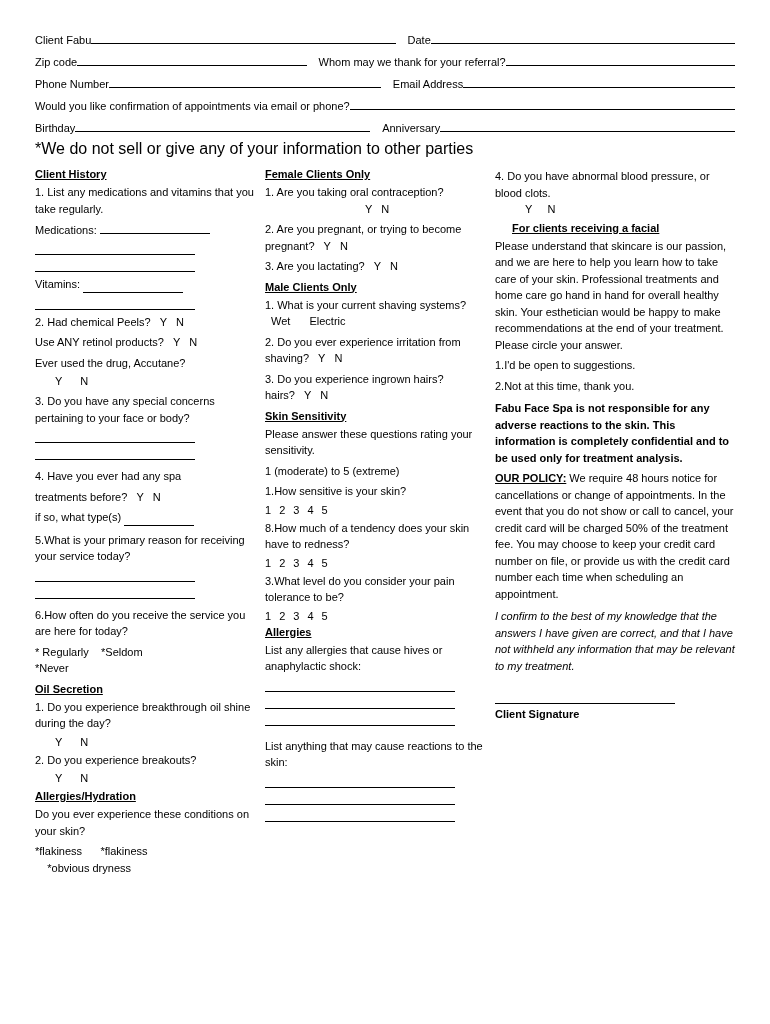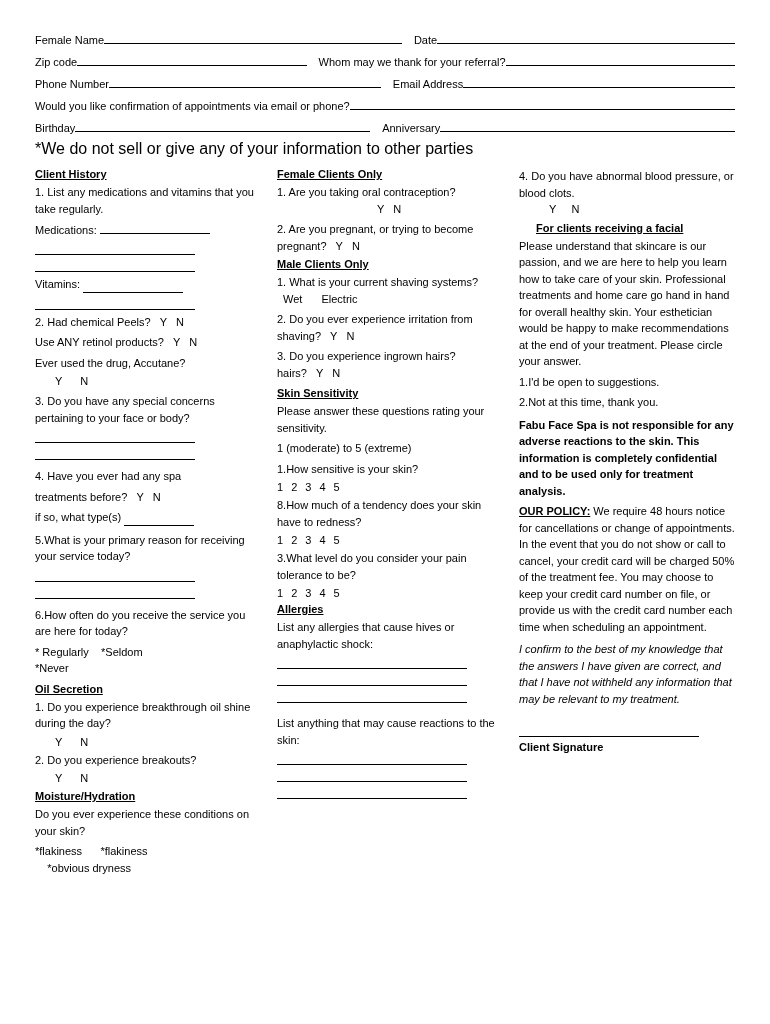--- a/index.html
+++ b/index.html
@@ -31,21 +31,21 @@
       height: 14px;
     }
     .gap { width: 12px; display: inline-block; }
     .privacy-note {
       font-size: 16px;
       margin-bottom: 10px;
     }
     
     .main-content {
       display: flex;
-      gap: 12px;
+      gap: 0;
     }
     .col-left {
       width: 230px;
       padding-right: 10px;
     }
     .col-mid {
       width: 230px;
       padding-right: 10px;
     }
     .col-right {
@@ -111,21 +111,21 @@
       height: 20px;
       margin-bottom: 2px;
     }
   </style>
 </head>
 <body>
 
 <div class="top-section">
 
   <div class="top-row mb6">
-    <span class="label">Female Name</span>
+    <span class="label">Client Fabu</span>
     <div class="underline-field" style="width:220px;"></div>
     <span class="gap"></span>
     <span class="label">Date</span>
     <div class="underline-field"></div>
   </div>
 
   <div class="top-row mb6">
     <span class="label">Zip code</span>
     <div class="underline-field" style="width:120px;"></div>
     <span class="gap"></span>
@@ -220,41 +220,45 @@
     <div class="yn-row mb4">
       <span>Y</span>
         <span>N</span>
     </div>
     <div class="section-text mb2">2. Do you experience breakouts?</div>
     <div class="yn-row mb6">
       <span>Y</span>
         <span>N</span>
     </div>
 
-    <div class="section-title">Moisture/Hydration</div>
+    <div class="section-title">Allergies/Hydration</div>
     <div class="section-text mb4">Do you ever experience these conditions  on your skin?</div>
     <div class="section-text">
       <span>*flakiness</span>
       &nbsp;&nbsp;&nbsp;&nbsp;
       <span>*flakiness</span>
       <br>
       &nbsp;&nbsp;&nbsp;&nbsp;<span>*obvious dryness</span>
     </div>
   </div>
 
   <div class="col-mid">
 
     <div class="section-title">Female Clients Only</div>
     <div class="section-text mb2">
       <span>1. Are you taking oral contraception?</span>
       <br>
       <span style="margin-left: 100px;">Y &nbsp; N</span>
     </div>
     <div class="section-text mb2">
       <span>2. Are you pregnant, or trying to become  pregnant?</span>
+      <span class="inline-yn">Y &nbsp; N</span>
+    </div>
+    <div class="section-text mb6">
+      <span>3. Are you lactating?</span>
       <span class="inline-yn">Y &nbsp; N</span>
     </div>
 
     <div class="section-title">Male Clients Only</div>
     <div class="section-text mb2">
       <span>1. What is your current shaving systems?</span>
       <span class="inline-yn">
         <span>Wet</span> &nbsp; <span>Electric</span>
       </span>
     </div>

